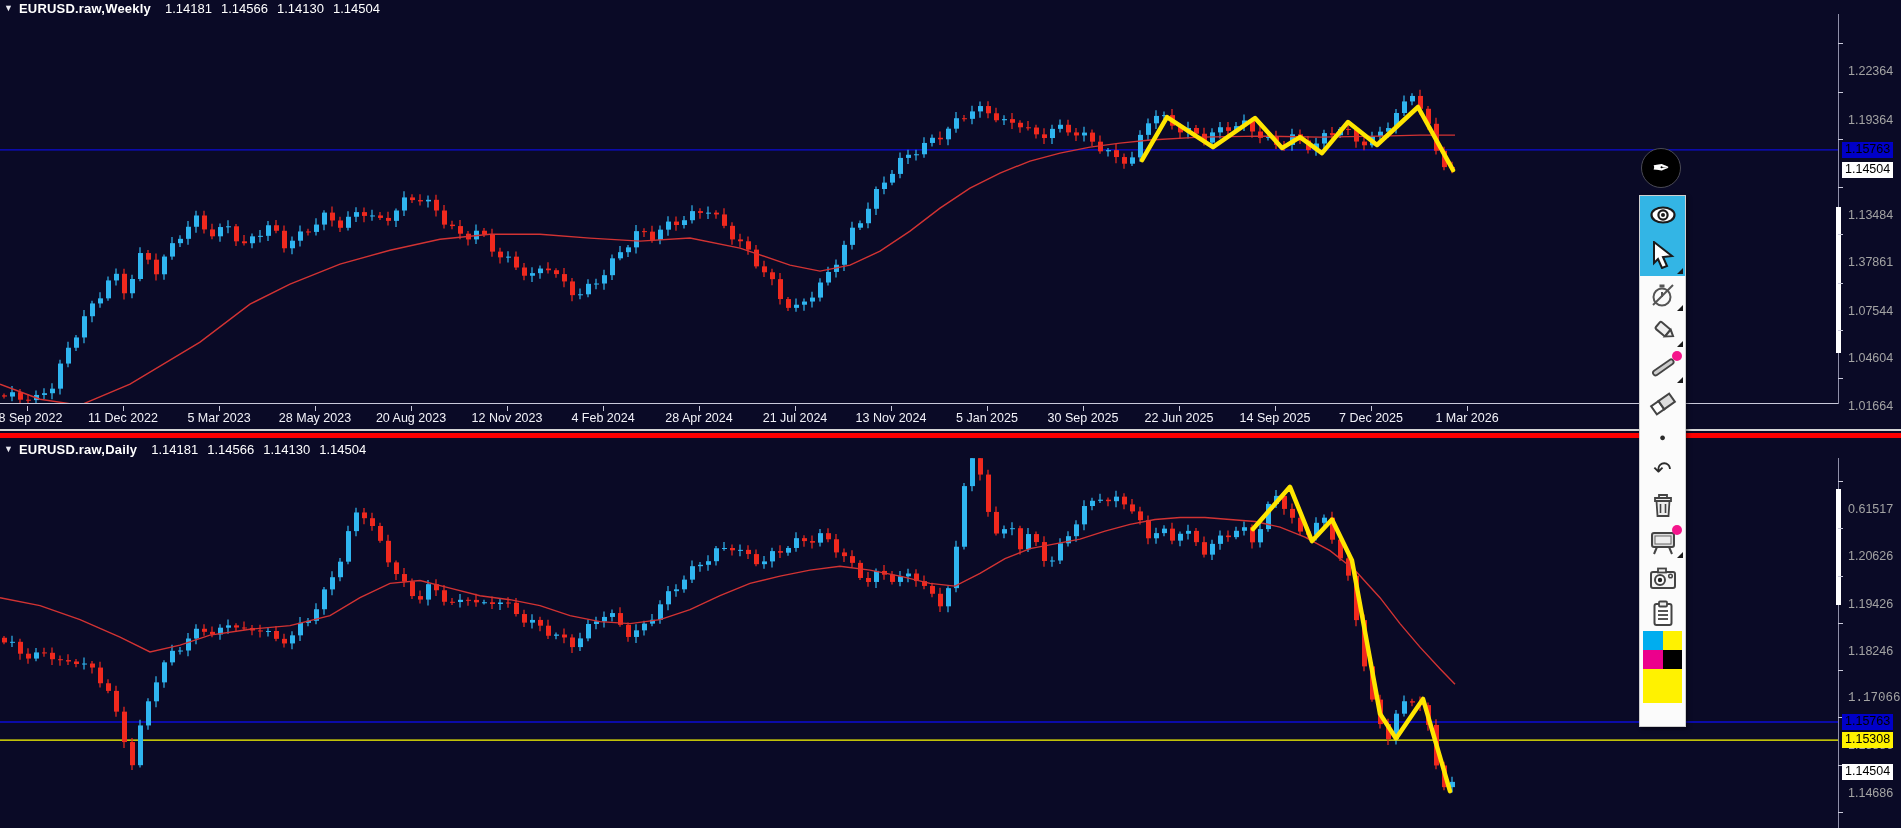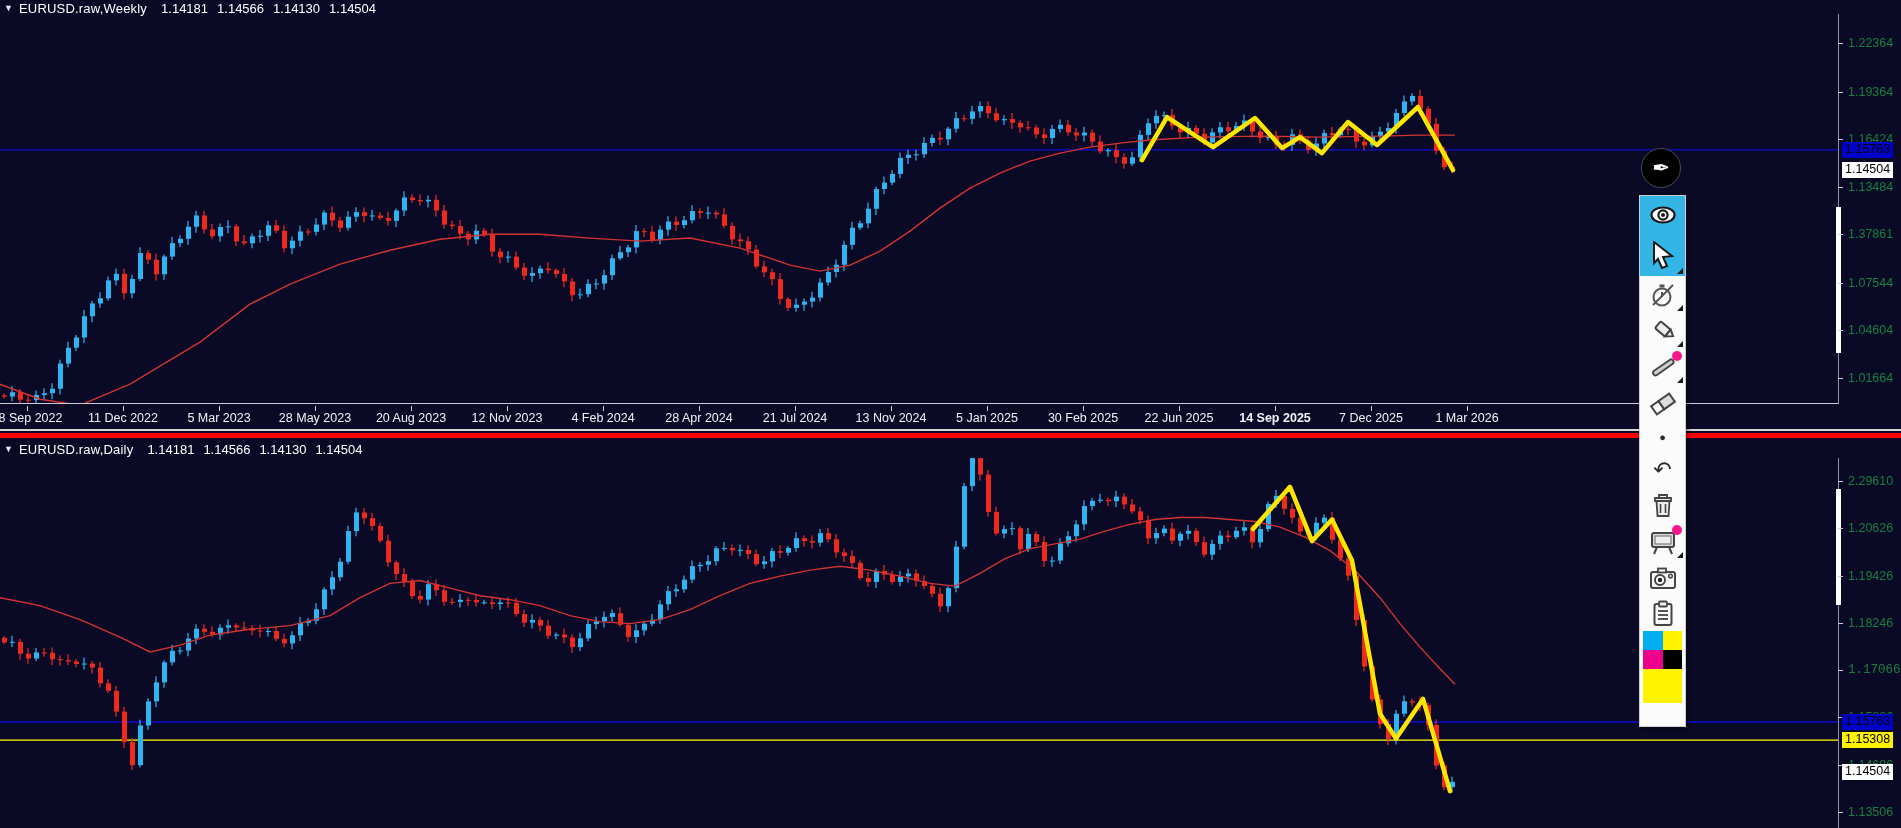--- a/index.html
+++ b/index.html
@@ -1,26 +1,26 @@
 <!DOCTYPE html>
 <html><head>
 <meta charset="utf-8">
 <style>
   html,body{margin:0;padding:0;background:#0a0a26;width:1901px;height:828px;overflow:hidden;
     font-family:"Liberation Sans","DejaVu Sans",sans-serif;}
   #stage{position:relative;width:1901px;height:828px;background:#0a0a26;}
   .titlebar{position:absolute;left:0;height:16px;color:#fff;font-size:13px;white-space:nowrap;
     display:flex;align-items:center;gap:6px;z-index:5;}
   .titlebar .tri{font-size:9px;color:#e8e8f0;margin-left:4px;}
-  .titlebar .sym{letter-spacing:.2px;}
+  .titlebar .sym{letter-spacing:.2px;font-weight:bold;}
   .titlebar .ohlc{margin-left:8px;display:flex;gap:9px;}
   .chart{position:absolute;left:0;width:1838px;overflow:hidden;}
   .chart svg{position:absolute;left:0;top:0;}
   .axis-col{position:absolute;left:1838px;width:63px;z-index:4;}
-  .axis-label{position:absolute;left:10px;transform:translateY(-50%);color:#15803d;font-size:12.5px;}
+  .axis-label{position:absolute;left:10px;transform:translateY(-50%);color:#a3a3a3;font-size:12.5px;margin-top:28px;}
   .axis-tick{position:absolute;left:0;width:5px;height:1px;background:#c9c9da;}
   .price-tag{position:absolute;left:4px;transform:translateY(-50%);font-size:12.5px;color:#000;
     padding:0 3px 1px 3px;line-height:15px;z-index:6;}
   .vline{position:absolute;width:1px;background:#8f8fa8;}
   .hsep{position:absolute;left:0;width:1838px;height:1px;background:#c9c9da;}
   .scrollbar-v{position:absolute;left:1836px;width:5px;background:#ffffff;z-index:3;}
   .datebar{position:absolute;left:0;top:406px;width:1838px;height:24px;}
   .date-label{position:absolute;top:5px;transform:translateX(-50%);color:#f2f2f8;font-size:12.5px;white-space:nowrap;}
   .date-tick{position:absolute;top:0;width:1px;height:5px;background:#c9c9da;}
   .sep-gray{position:absolute;left:0;top:429px;width:1901px;height:2px;background:#d4d4d4;z-index:2;}
@@ -470,25 +470,25 @@
       <div class="date-label" style="left: 603px;">4 Feb 2024</div>
       <div class="date-tick" style="left: 699px;"></div>
       <div class="date-label" style="left: 699px; text-align: center;">28 Apr 2024</div>
       <div class="date-tick" style="left: 795px;"></div>
       <div class="date-label" style="left: 795px;">21 Jul 2024</div>
       <div class="date-tick" style="left: 891px;"></div>
       <div class="date-label" style="left: 891px;">13 Nov 2024</div>
       <div class="date-tick" style="left: 987px;"></div>
       <div class="date-label" style="left: 987px;">5 Jan 2025</div>
       <div class="date-tick" style="left: 1083px;"></div>
-      <div class="date-label" style="left: 1083px;">30 Feb 2025</div>
+      <div class="date-label" style="left: 1083px;">30 Sep 2025</div>
       <div class="date-tick" style="left: 1179px;"></div>
       <div class="date-label" style="left: 1179px;">22 Jun 2025</div>
       <div class="date-tick" style="left: 1275px;"></div>
-      <div class="date-label" style="left: 1275px; font-weight: bold;">14 Sep 2025</div>
+      <div class="date-label" style="left: 1275px;">14 Sep 2025</div>
       <div class="date-tick" style="left: 1371px;"></div>
       <div class="date-label" style="left: 1371px;">7 Dec 2025</div>
       <div class="date-tick" style="left: 1467px;"></div>
       <div class="date-label" style="left: 1467px;">1 Mar 2026</div>
     </div>
 
   <div class="sep-gray"></div>
   <div class="sep-red"></div>
 
   <div class="titlebar" style="top:441px;">
@@ -869,21 +869,21 @@
         <line x1="1444" x2="1444" y1="303.6253423972031" y2="332.16728354068186" stroke="#f0291e" stroke-width="1.2"></line>
         <rect x="1442" y="307.4583077516686" width="5" height="21.682810595823867" fill="#f0291e"></rect>
         <line x1="1452" x2="1452" y1="318.6726278383818" y2="334.5552196491212" stroke="#2fb5f0" stroke-width="1.2"></line>
         <rect x="1450" y="323.86859036125406" width="5" height="5.272527986238401" fill="#2fb5f0"></rect>
         <polyline points="0,139.6874698795175 40,147.6633734939753 80,161.62120481927673 120,179.1681927710838 150,193.92361445783104 180,187.14409638554173 210,177.17421686746957 250,171.19228915662598 290,167.60313253012032 330,157.63325301204827 360,139.6874698795175 390,125.33084337349408 420,122.53927710843323 450,130.11638554216825 480,137.69349397590327 510,141.68144578313263 540,147.6633734939753 570,157.63325301204827 600,163.61518072289095 630,165.6091566265061 660,161.62120481927673 690,151.65132530120468 720,137.69349397590327 750,125.33084337349408 780,118.15253012048197 810,112.17060240963838 840,108.18265060240901 870,112.17060240963838 900,118.15253012048197 930,125.33084337349408 955,128.12240963855402 980,115.36096385542112 1005,100.60554216867399 1030,90.63566265060194 1055,85.85012048192766 1080,81.0645783132527 1105,73.08867469879488 1130,66.30915662650557 1155,61.5236144578314 1180,59.52963855421626 1205,59.52963855421626 1230,61.5236144578314 1255,63.51759036144563 1280,69.1007228915663 1305,79.07060240963847 1330,92.62963855421708 1355,112.17060240963838 1380,139.6874698795175 1400,165.6091566265061 1420,189.13807228915675 1440,210.6730120481924 1455,226.22602409638523" fill="none" stroke="#d23333" stroke-width="1.4"></polyline>
         <polyline points="1253,71.09469879518053 1290,28.82240963855429 1312,83.05855421686692 1332,61.5236144578314 1352,102.59951807228913 1380,255.73686746987948 1396,280.46216867469866 1423,240.98144578313236 1450,333.10313253011986" fill="none" stroke="#ffe600" stroke-width="4.5" stroke-linejoin="round" stroke-linecap="round"></polyline>
       </svg>
     </div>
   <div class="axis-col" id="axis-daily" style="top: 458px; height: 370px;">
       <div class="axis-tick" style="top: 23px;"></div>
-      <div class="axis-label" style="top: 23px;">2.29610</div>
+      <div class="axis-label" style="top: 23px;">0.61517</div>
       <div class="axis-tick" style="top: 70.0578px;"></div>
       <div class="axis-label" style="top: 70.0578px;">1.20626</div>
       <div class="axis-tick" style="top: 117.913px;"></div>
       <div class="axis-label" style="top: 117.913px;">1.19426</div>
       <div class="axis-tick" style="top: 164.971px;"></div>
       <div class="axis-label" style="top: 164.971px;">1.18246</div>
       <div class="axis-tick" style="top: 212.029px;"></div>
       <div class="axis-label" style="top: 212.029px; font-family: Liberation Mono, monospace;">1.17066</div>
       <div class="axis-tick" style="top: 259.087px;"></div>
       <div class="axis-label" style="top: 259.087px;">1.15886</div>

